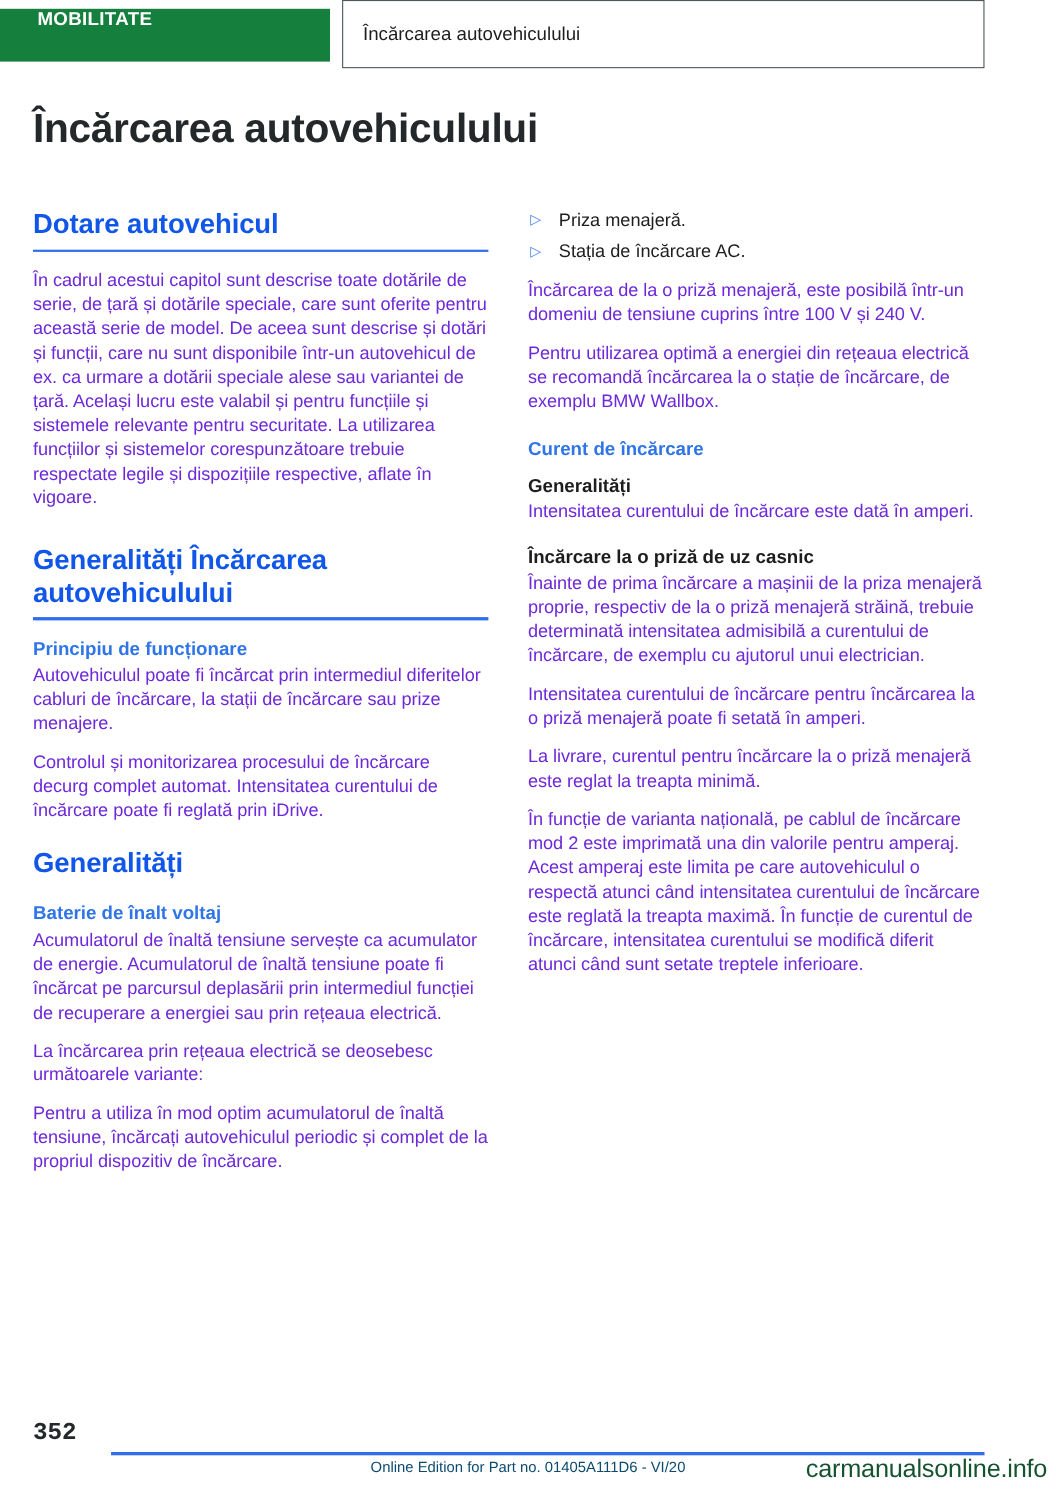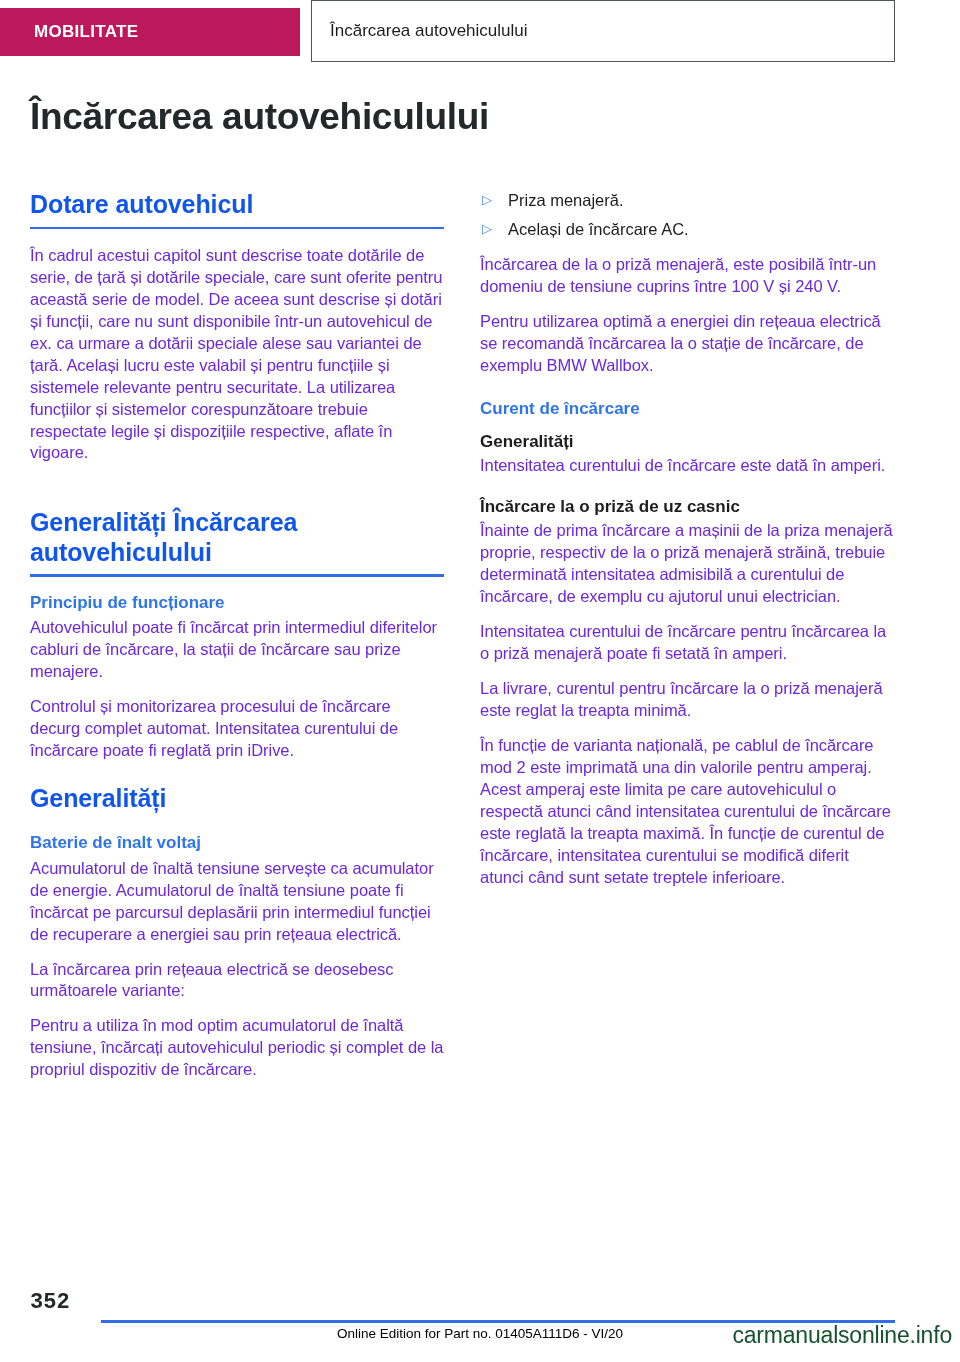--- a/index.html
+++ b/index.html
@@ -24,23 +24,22 @@
     left: 0;
     width: 960px;
     height: 64px;
   }
   .run-header-tab {
     position: absolute;
     left: 0;
     top: 8px;
     width: 300px;
     height: 48px;
-    background: #be185d;
-    display: flex;
-    align-items: center;
+    background: #15803d;
+    display: flex;
   }
   .run-header-tab span {
     color: #ffffff;
     font-size: 17px;
     font-weight: bold;
     letter-spacing: 0.3px;
     margin-left: 34px;
   }
   .run-header-box {
     position: absolute;
@@ -175,21 +174,21 @@
     height: 2.5px;
     background: #2f6ee8;
   }
   .footer-note {
     position: absolute;
     left: 0;
     top: 42px;
     width: 960px;
     text-align: center;
     font-size: 13.5px;
-    color: #000000;
+    color: #0c4a6e;
   }
   .watermark {
     position: absolute;
     right: 8px;
     top: 38px;
     font-size: 23px;
     color: #14532d;
     letter-spacing: -0.2px;
   }
 </style>
@@ -208,21 +207,21 @@
 <div class="page-title">Încărcarea autovehiculului</div>
 
 <div class="columns">
 
   <div class="col">
 
     <h1 class="sect">Dotare autovehicul</h1>
     <div class="rule"></div>
     <p class="body">În cadrul acestui capitol sunt descrise toate dotările de serie, de țară și dotările speciale, care sunt oferite pentru această serie de model. De aceea sunt descrise și dotări și funcții, care nu sunt disponibile într-un autovehicul de ex. ca urmare a dotării speciale alese sau variantei de țară. Același lucru este valabil și pentru funcțiile și sistemele relevante pentru securitate. La utilizarea funcțiilor și sistemelor corespunzătoare trebuie respectate legile și dispozițiile respective, aflate în vigoare.</p>
 
-    <h1 class="sect" style="margin-top:44px">Generalități Încărcarea autovehiculului</h1>
+    <h1 class="sect" style="margin-top:31px">Generalități Încărcarea autovehiculului</h1>
     <div class="rule"></div>
 
     <h2 class="sub-blue first">Principiu de funcționare</h2>
     <p class="body">Autovehiculul poate fi încărcat prin intermediul diferitelor cabluri de încărcare, la stații de încărcare sau prize menajere.</p>
     <p class="body">Controlul și monitorizarea procesului de încărcare decurg complet automat. Intensitatea curentului de încărcare poate fi reglată prin iDrive.</p>
 
     <h1 class="sect" style="margin-top:22px;margin-bottom:2px">Generalități</h1>
 
     <h2 class="sub-blue">Baterie de înalt voltaj</h2>
     <p class="body">Acumulatorul de înaltă tensiune servește ca acumulator de energie. Acumulatorul de înaltă tensiune poate fi încărcat pe parcursul deplasării prin intermediul funcției de recuperare a energiei sau prin rețeaua electrică.</p>
@@ -232,21 +231,21 @@
 
   <div class="col">
 
     <ul class="bullets">
       <li>
         <span class="bullet-icon">▷</span>
         <span>Priza menajeră.</span>
       </li>
       <li>
         <span class="bullet-icon">▷</span>
-        <span>Același de încărcare AC.</span>
+        <span>Stația de încărcare AC.</span>
       </li>
     </ul>
 
     <p class="body">Încărcarea de la o priză menajeră, este posibilă într-un domeniu de tensiune cuprins între 100 V și 240 V.</p>
     <p class="body">Pentru utilizarea optimă a energiei din rețeaua electrică se recomandă încărcarea la o stație de încărcare, de exemplu BMW Wallbox.</p>
 
     <h2 class="sub-blue" style="margin-top:22px;margin-bottom:12px">Curent de încărcare</h2>
 
     <h3 class="sub-bold first">Generalități</h3>
     <p class="body">Intensitatea curentului de încărcare este dată în amperi.</p>

